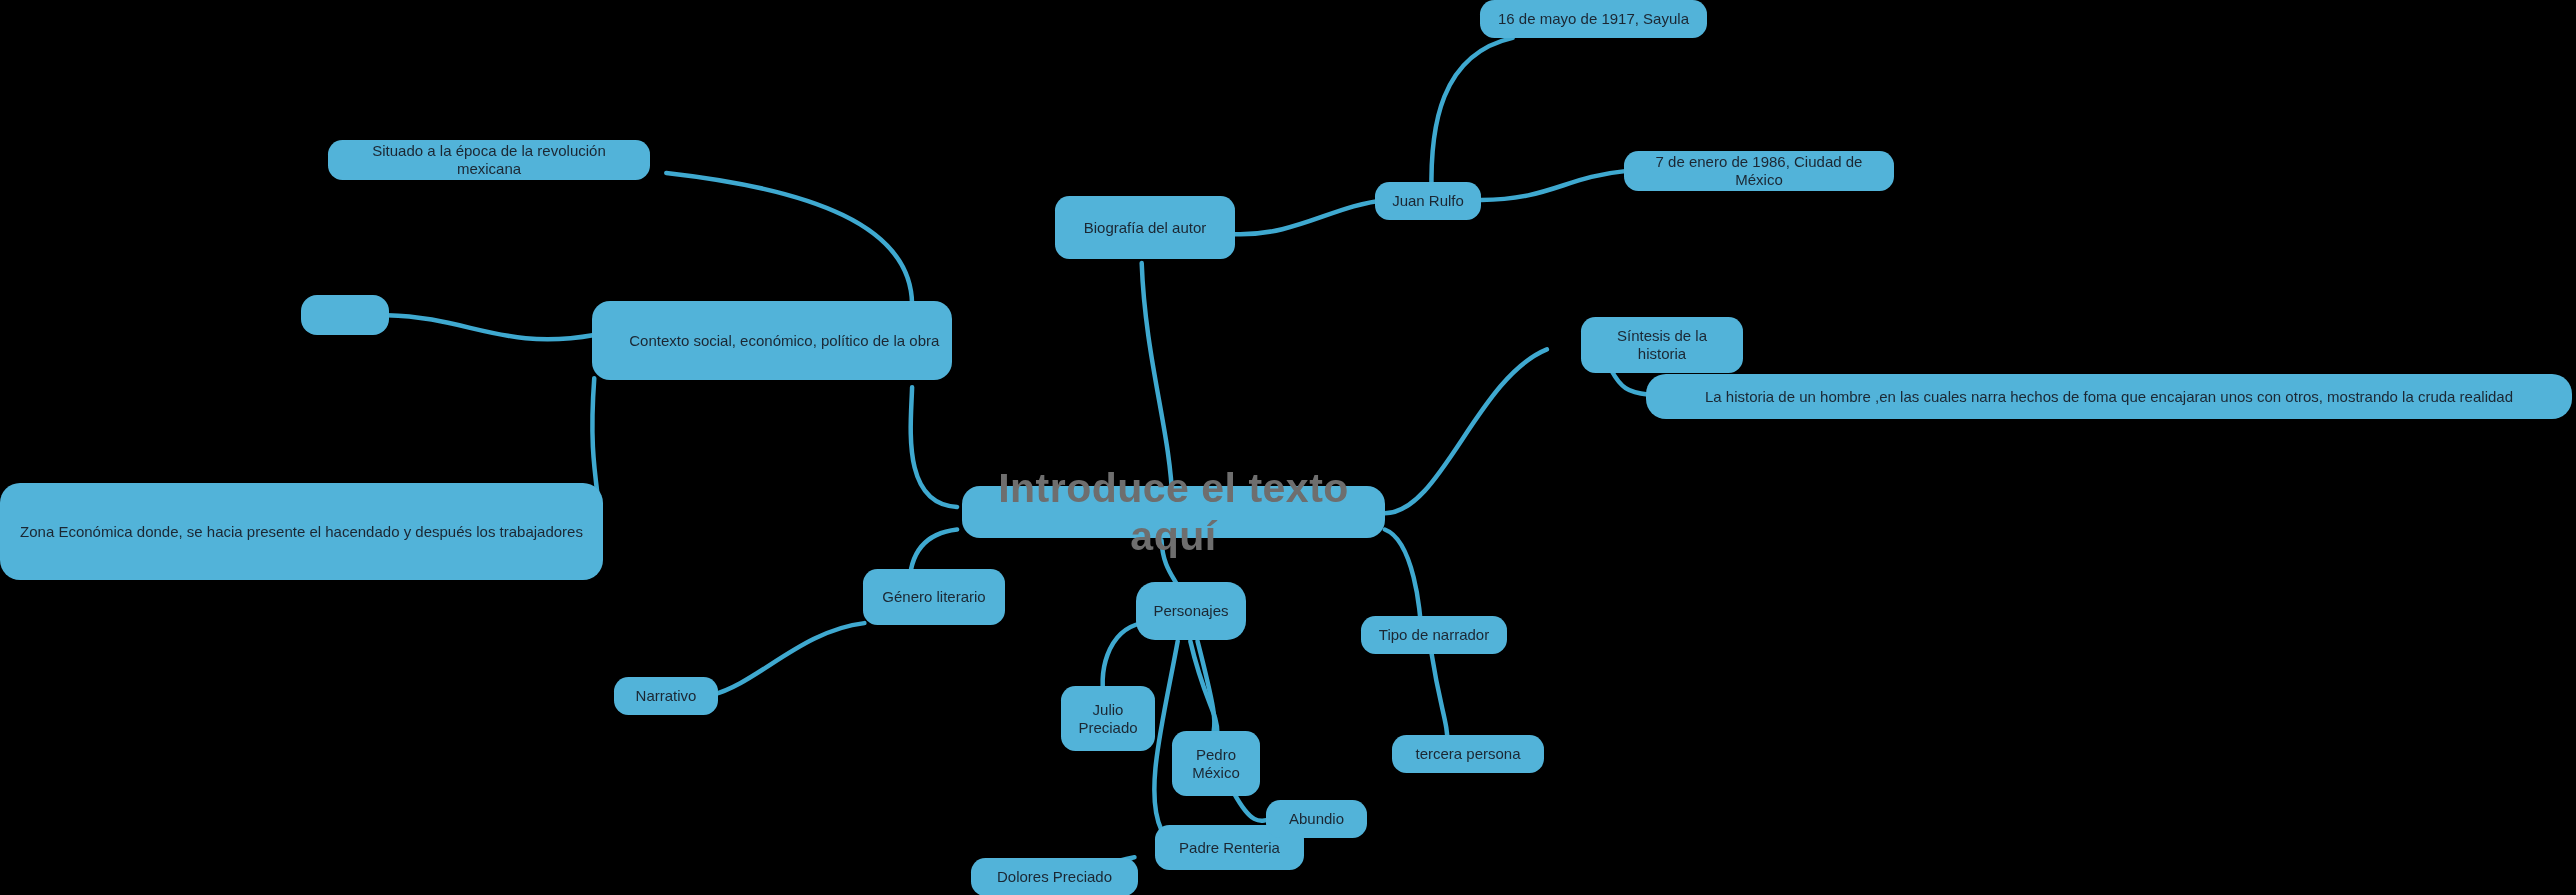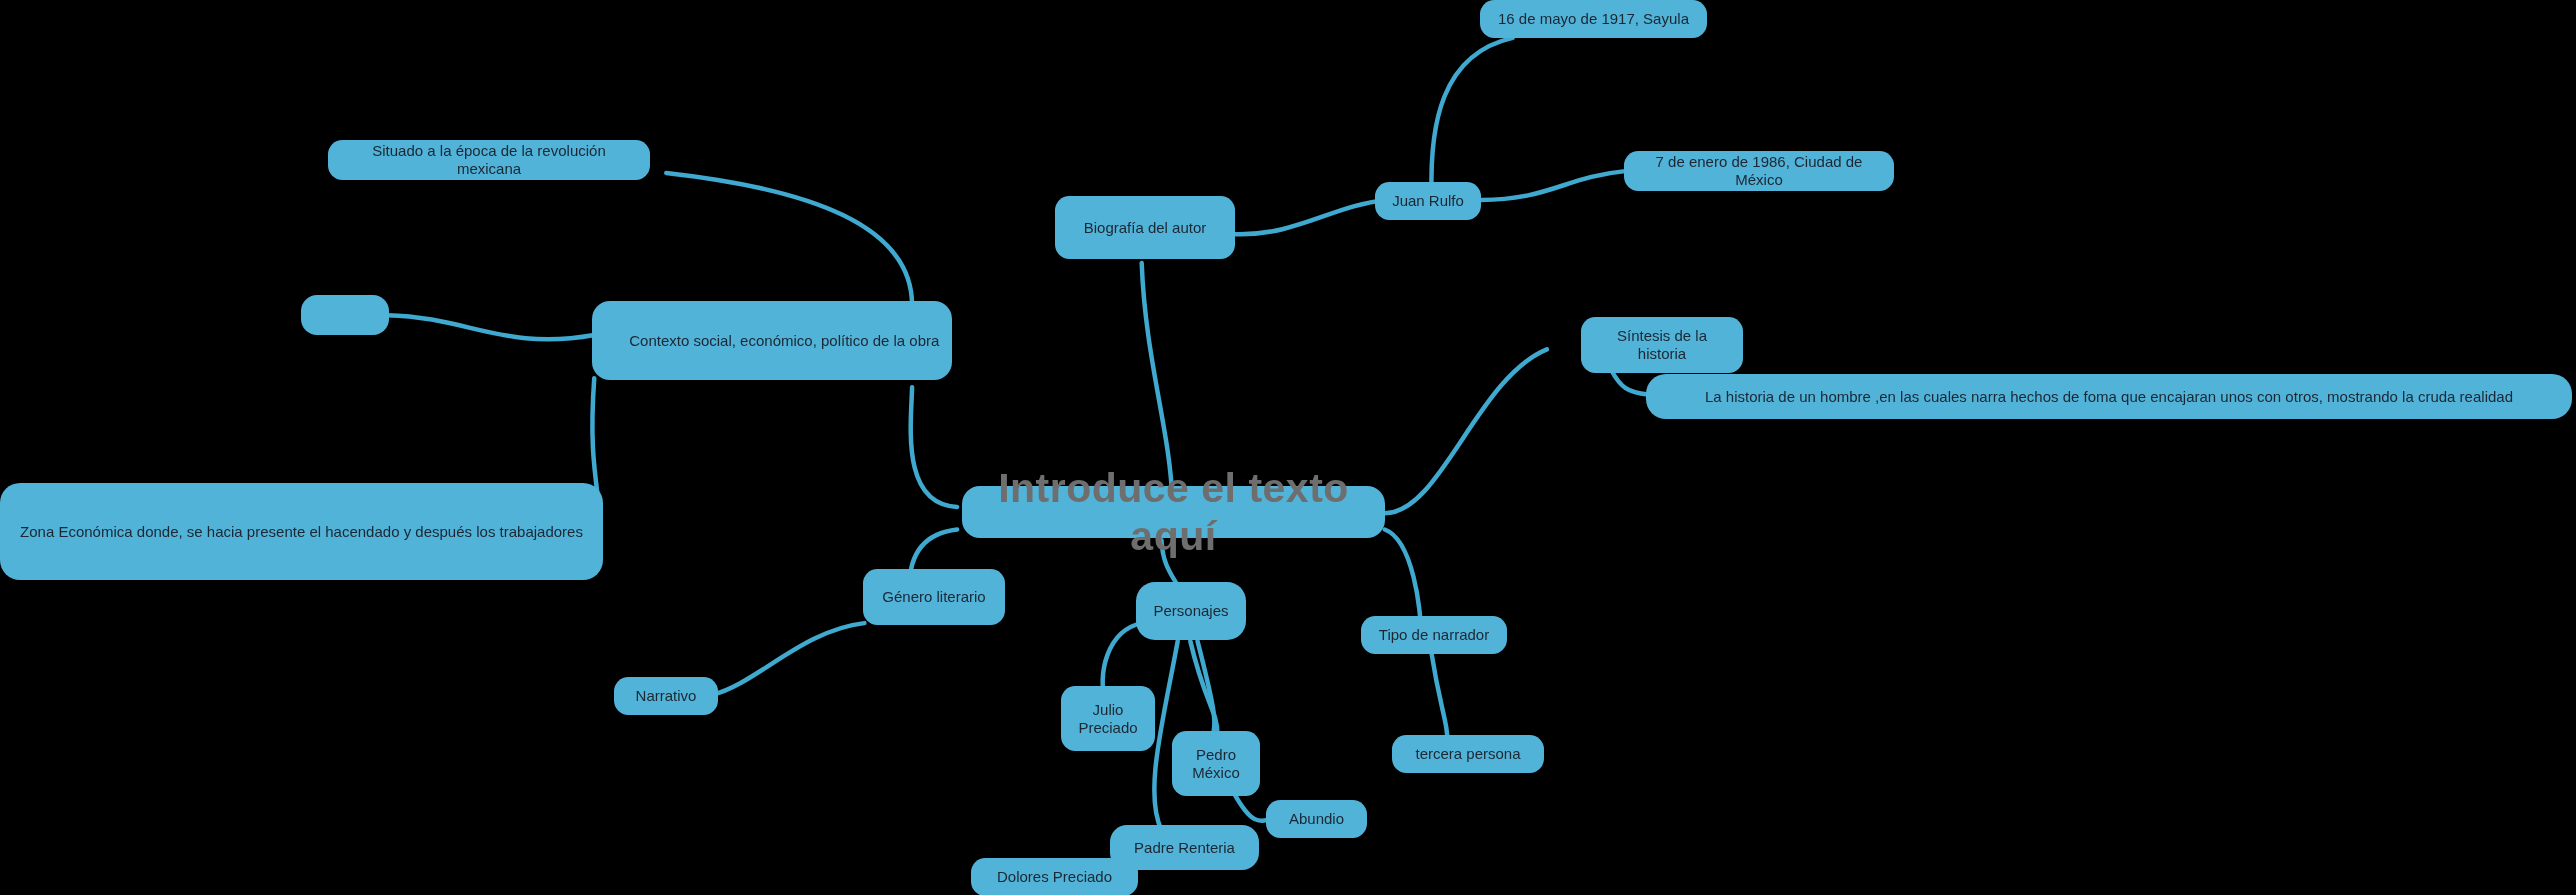--- a/index.html
+++ b/index.html
@@ -171,21 +171,21 @@
   <div class="node" style="left:1061px; top:686px; width:94px; height:65px;">
     <span>Julio
 Preciado</span>
   </div>
 
   <div class="node" style="left:1172px; top:731px; width:88px; height:65px;">
     <span>Pedro
 México</span>
   </div>
 
-  <div class="node" style="left:1110px; top:825px; width:149px; height:45px;border-radius:17px;">
+  <div class="node" style="left:1155px; top:825px; width:149px; height:45px;">
     <span>Padre Renteria</span>
   </div>
 
   <div class="node" style="left:971px; top:858px; width:167px; height:38px;">
     <span>Dolores Preciado</span>
   </div>
 
   <div class="node" style="left:1266px; top:800px; width:101px; height:38px;">
     <span>Abundio</span>
   </div>

